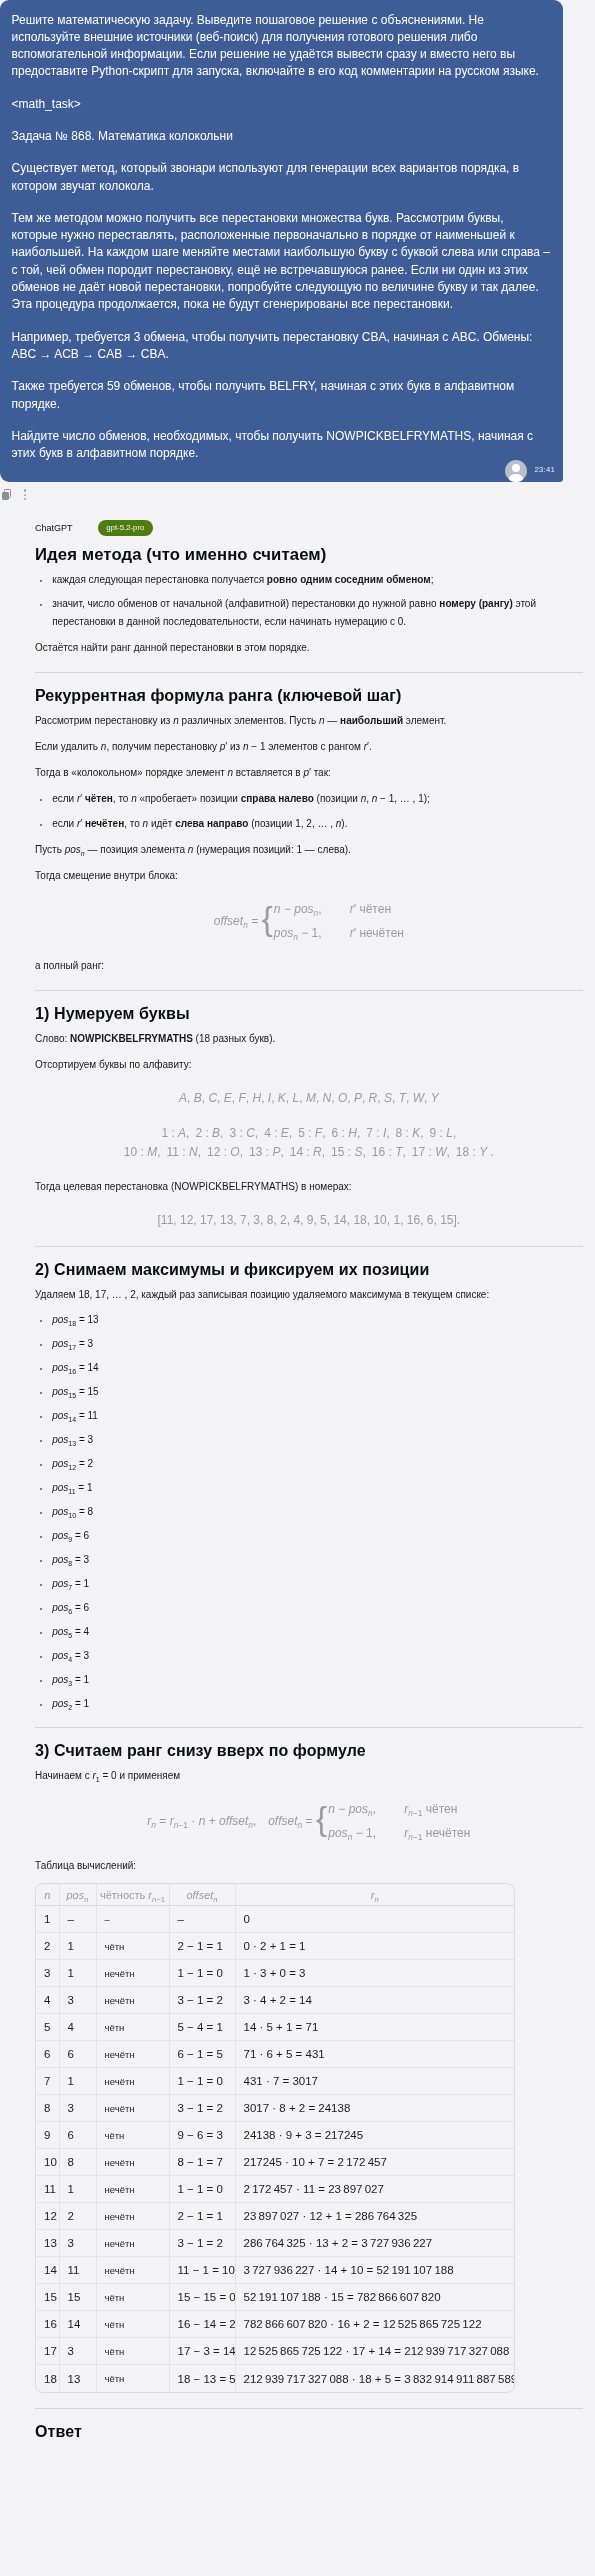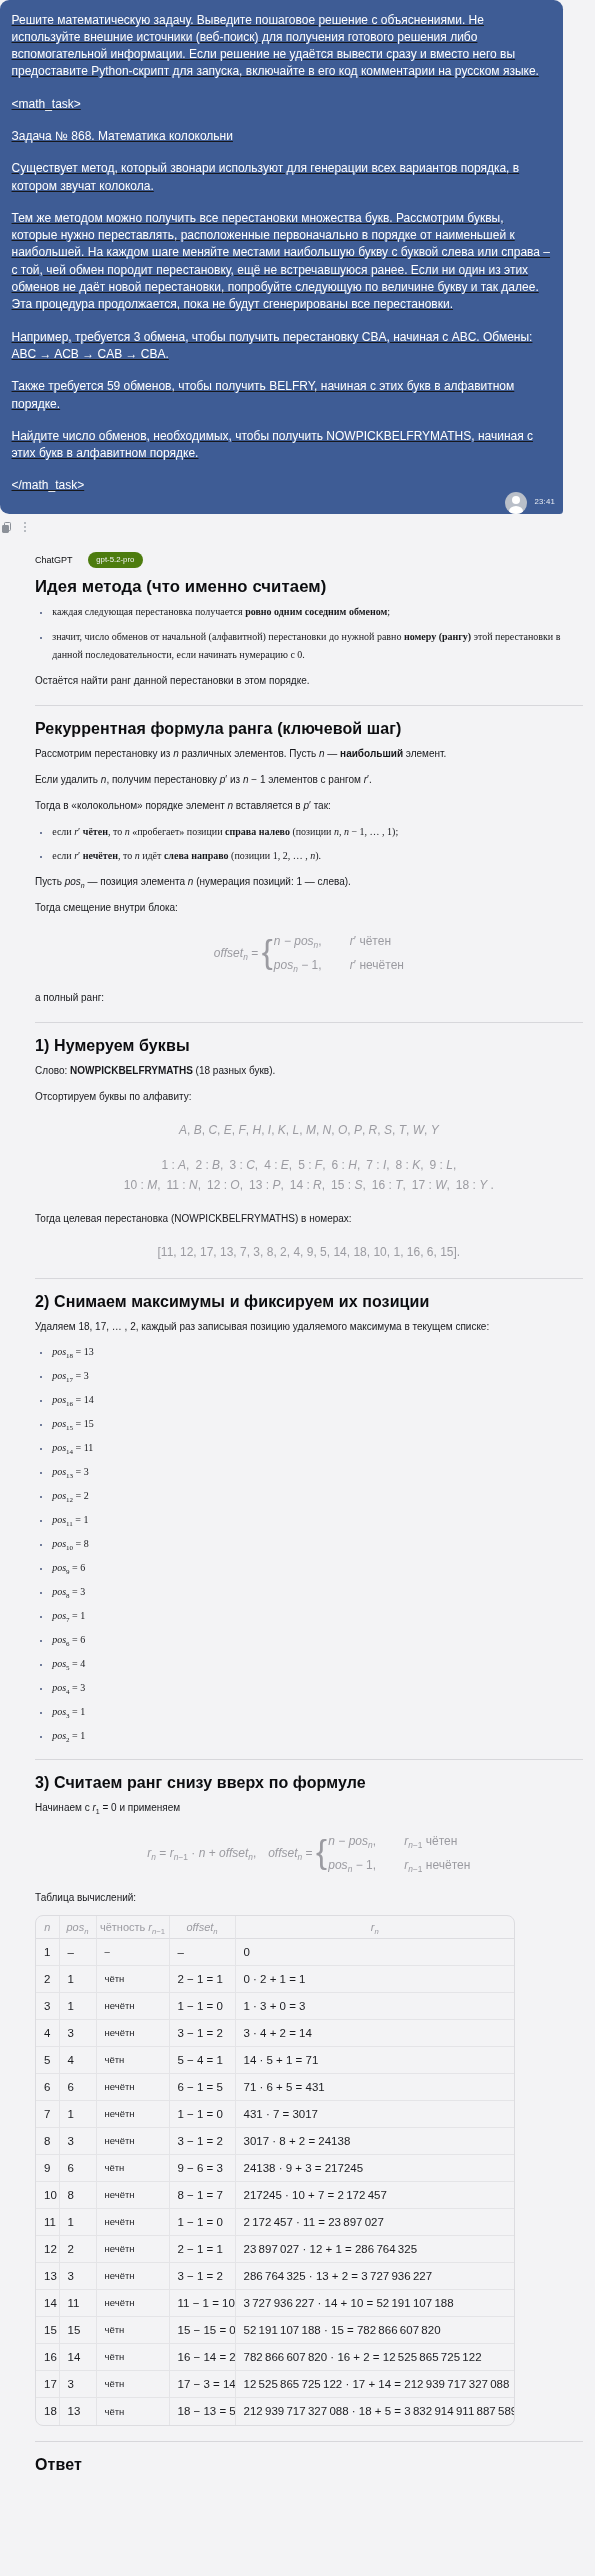--- a/index.html
+++ b/index.html
@@ -2,21 +2,21 @@
 <html style="font-size:9.2px"><head>
 <meta charset="utf-8">
 <style>
   html,body{margin:0;padding:0;}
   body{
     width:596px;min-height:2576px;background:#f3f3f5;
     font-family:"Liberation Sans",sans-serif;color:#17181c;
     position:relative;overflow-x:hidden;
   }
   
-  .user-row{position:relative;width:529px;text-decoration:underline;}
+  .user-row{position:relative;width:529px;}
   .bubble{
     position:relative;width:563px;box-sizing:border-box;
     background:#3e5c95;color:#fff;
     border-radius:9.2px 9.2px 3.5px 9.2px;
     padding:11.5px 12.7px 19.6px 11.5px;
     font-size:12px;line-height:17.3px;
   }
   .bubble p{margin:0 0 15px;}
   .bubble p:last-child{margin-bottom:0;}
   .bubble .time{
@@ -31,30 +31,30 @@
   .user-avatar::after{content:"";position:absolute;left:4px;top:14px;width:14px;height:10.4px;border-radius:50%;background:#fff;}
   
   .msg-tools{display:flex;align-items:center;gap:12.7px;margin:5.2px 0 0 1.7px;height:15px;}
   .icon-copy{position:relative;width:9.8px;height:11px;display:inline-block;}
   .icon-copy::before{content:"";position:absolute;right:0;top:0;width:5.8px;height:7px;border:1px solid #8b9098;border-radius:1.4px;}
   .icon-copy::after{content:"";position:absolute;left:0;bottom:0;width:7px;height:8px;background:#8b9098;border-radius:1.4px;}
   .icon-kebab{display:inline-flex;flex-direction:column;gap:2px;width:2.3px;}
   .icon-kebab i{width:2.2px;height:2.2px;border-radius:50%;background:#a3a8af;}
   
   .assistant{padding:0 13.3px 0 35px;}
-  .meta-row{display:flex;align-items:center;gap:15px;margin:17.3px 0 3.5px;}
+  .meta-row{display:flex;align-items:center;gap:25px;margin:17.3px 0 3.5px;}
   .gpt-name{font-size:9px;color:#0c0d10;}
   .badge{background:#4d7c0f;color:#f3f4f6;font-size:7.8px;padding:3.5px 8.7px;border-radius:8.7px;}
   h1,h2{font-weight:700;color:#0c0d10;letter-spacing:0.1px;}
   h1{font-size:16.7px;margin:9.2px 0 5.8px;}
   h2{font-size:16px;margin:14px 0 5.8px;}
   .assistant p{font-size:10px;line-height:18px;margin:7px 0 8px;}
   .assistant i{font-style:italic;}
   sub{font-size:70%;line-height:0;}
-  ul.b-ul{margin:4px 0 8px;padding-left:16px;font-family:Liberation Serif, serif;}
+  ul.b-ul{margin:4px 0 8px;padding-left:16px;}
   ul.b-ul li{font-size:10px;line-height:18px;margin:6.3px 0;padding-left:1.2px;}
   ul.b-ul li::marker{color:#44557c;font-size:7.2px;}
   ul.pos-list li{font-size:10px;line-height:14.4px;margin:9.6px 0;}
   hr.divider{border:none;border-top:0.9px solid #d7d7db;margin:15px 0 11.5px;}
   
   .math{color:#9b9ba1;text-align:center;font-size:12px;line-height:19.6px;margin:15px 0;}
   .cases{display:flex;justify-content:center;align-items:center;color:#9b9ba1;font-size:12px;margin:17.3px 0;}
   .cases .pre{margin-right:5.8px;}
   .cases .brace{font-size:33px;font-weight:300;line-height:0.9;margin:0 1.2px 3.5px 3.5px;}
   .cases .rows{display:flex;flex-direction:column;gap:10px;text-align:left;}
@@ -82,21 +82,20 @@
   <div class="bubble">
     <div id="bubble-text">
         <p>Решите математическую задачу. Выведите пошаговое решение с объяснениями. Не используйте внешние источники (веб-поиск) для получения готового решения либо вспомогательной информации. Если решение не удаётся вывести сразу и вместо него вы предоставите Python-скрипт для запуска, включайте в его код комментарии на русском языке.</p>
         <p>&lt;math_task&gt;</p>
         <p>Задача № 868. Математика колокольни</p>
         <p>Существует метод, который звонари используют для генерации всех вариантов порядка, в котором звучат колокола.</p>
         <p>Тем же методом можно получить все перестановки множества букв. Рассмотрим буквы, которые нужно переставлять, расположенные первоначально в порядке от наименьшей к наибольшей. На каждом шаге меняйте местами наибольшую букву с буквой слева или справа – с той, чей обмен породит перестановку, ещё не встречавшуюся ранее. Если ни один из этих обменов не даёт новой перестановки, попробуйте следующую по величине букву и так далее. Эта процедура продолжается, пока не будут сгенерированы все перестановки.</p>
         <p>Например, требуется 3 обмена, чтобы получить перестановку CBA, начиная с ABC. Обмены: ABC → ACB → CAB → CBA.</p>
         <p>Также требуется 59 обменов, чтобы получить BELFRY, начиная с этих букв в алфавитном порядке.</p>
         <p>Найдите число обменов, необходимых, чтобы получить NOWPICKBELFRYMATHS, начиная с этих букв в алфавитном порядке.</p>
-        <p>&lt;/math_task&gt;</p>
       </div>
     <span class="time">23:41</span>
   </div>
   <div class="user-avatar">
     <span></span>
   </div>
 </div>
 
 <div class="msg-tools">
   <span class="icon-copy"></span>

